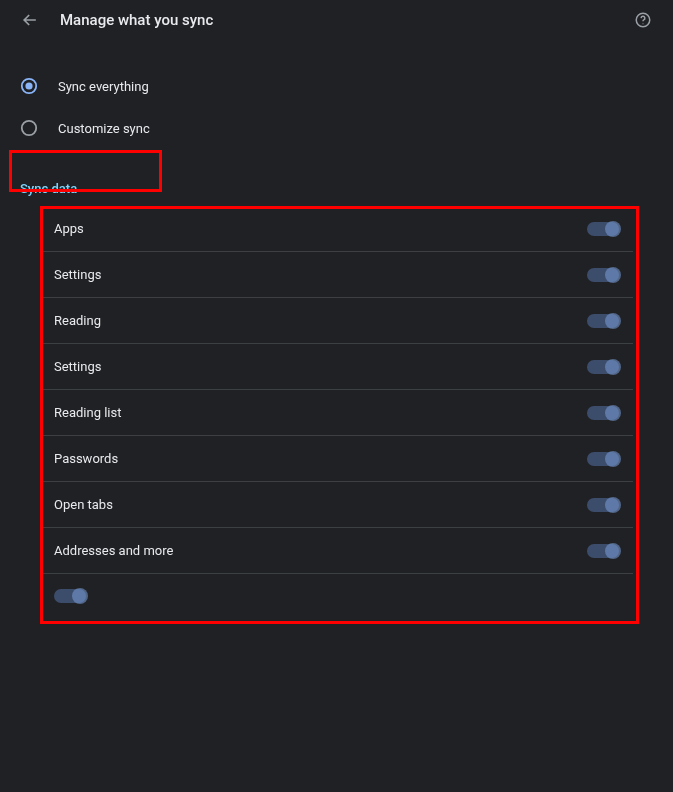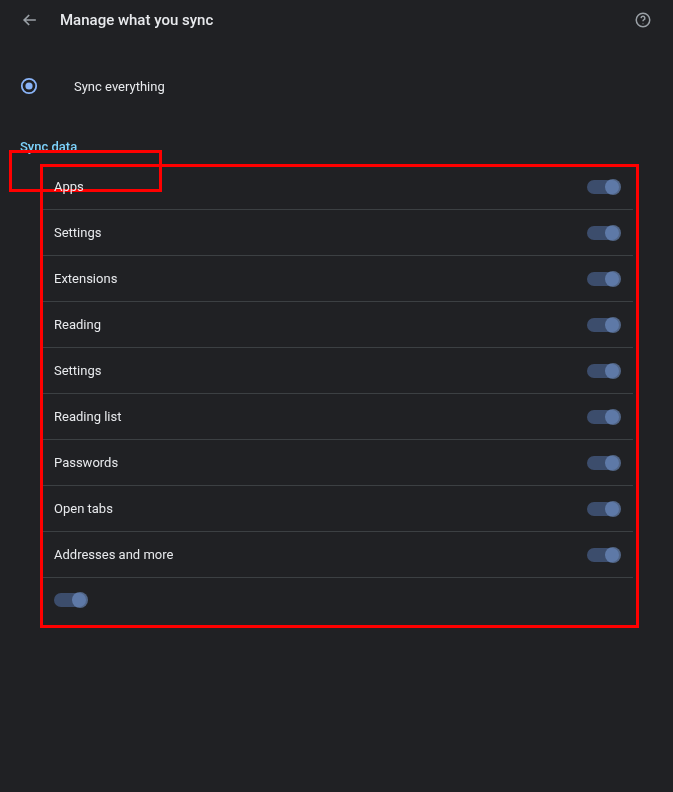--- a/index.html
+++ b/index.html
@@ -37,21 +37,21 @@
       color:#9aa0a6;
       cursor:pointer;
     }
     
     .radio-group {
       padding:25px 20px 10px 20px;
     }
     .radio-row {
       display:flex;
       align-items:center;
-      gap:36px;
+      gap:20px;
       padding:12px 0;
       cursor:pointer;
     }
     .radio-outer {
       width:18px; height:18px;
       box-sizing:border-box;
       flex-shrink:0;
     }
     .radio-label {
       font-size:13px;
@@ -135,41 +135,43 @@
 <div class="radio-group" style="position:relative;">
   <div class="radio-row">
     <span class="radio-outer">
       <svg width="18" height="18" viewBox="0 0 20 20">
           <circle cx="10" cy="10" r="8" fill="none" stroke="#8ab4f8" stroke-width="2"></circle>
           <circle cx="10" cy="10" r="4" fill="#8ab4f8"></circle>
         </svg>
     </span>
     <span class="radio-label">Sync everything</span>
   </div>
+  <div class="radio-row">
+    <span class="radio-outer">
+      <svg width="18" height="18" viewBox="0 0 20 20">
+          <circle cx="10" cy="10" r="8" fill="none" stroke="#9aa0a6" stroke-width="2"></circle>
+        </svg>
+    </span>
+    <span class="radio-label">Customize sync</span>
+  </div>
   <div class="highlight-customize"></div>
 </div>
 
 <div class="section-title">Sync data</div>
 
 <div class="sync-list-wrap">
   <div id="rows">
       <div class="row">
         <span class="row-label">Apps</span>
         <div class="toggle">
           <div class="knob"></div>
         </div>
       </div>
       <div class="row">
         <span class="row-label">Settings</span>
-        <div class="toggle">
-          <div class="knob"></div>
-        </div>
-      </div>
-      <div class="row">
-        <span class="row-label">Extensions</span>
         <div class="toggle">
           <div class="knob"></div>
         </div>
       </div>
       <div class="row">
         <span class="row-label">Reading</span>
         <div class="toggle">
           <div class="knob"></div>
         </div>
       </div>

